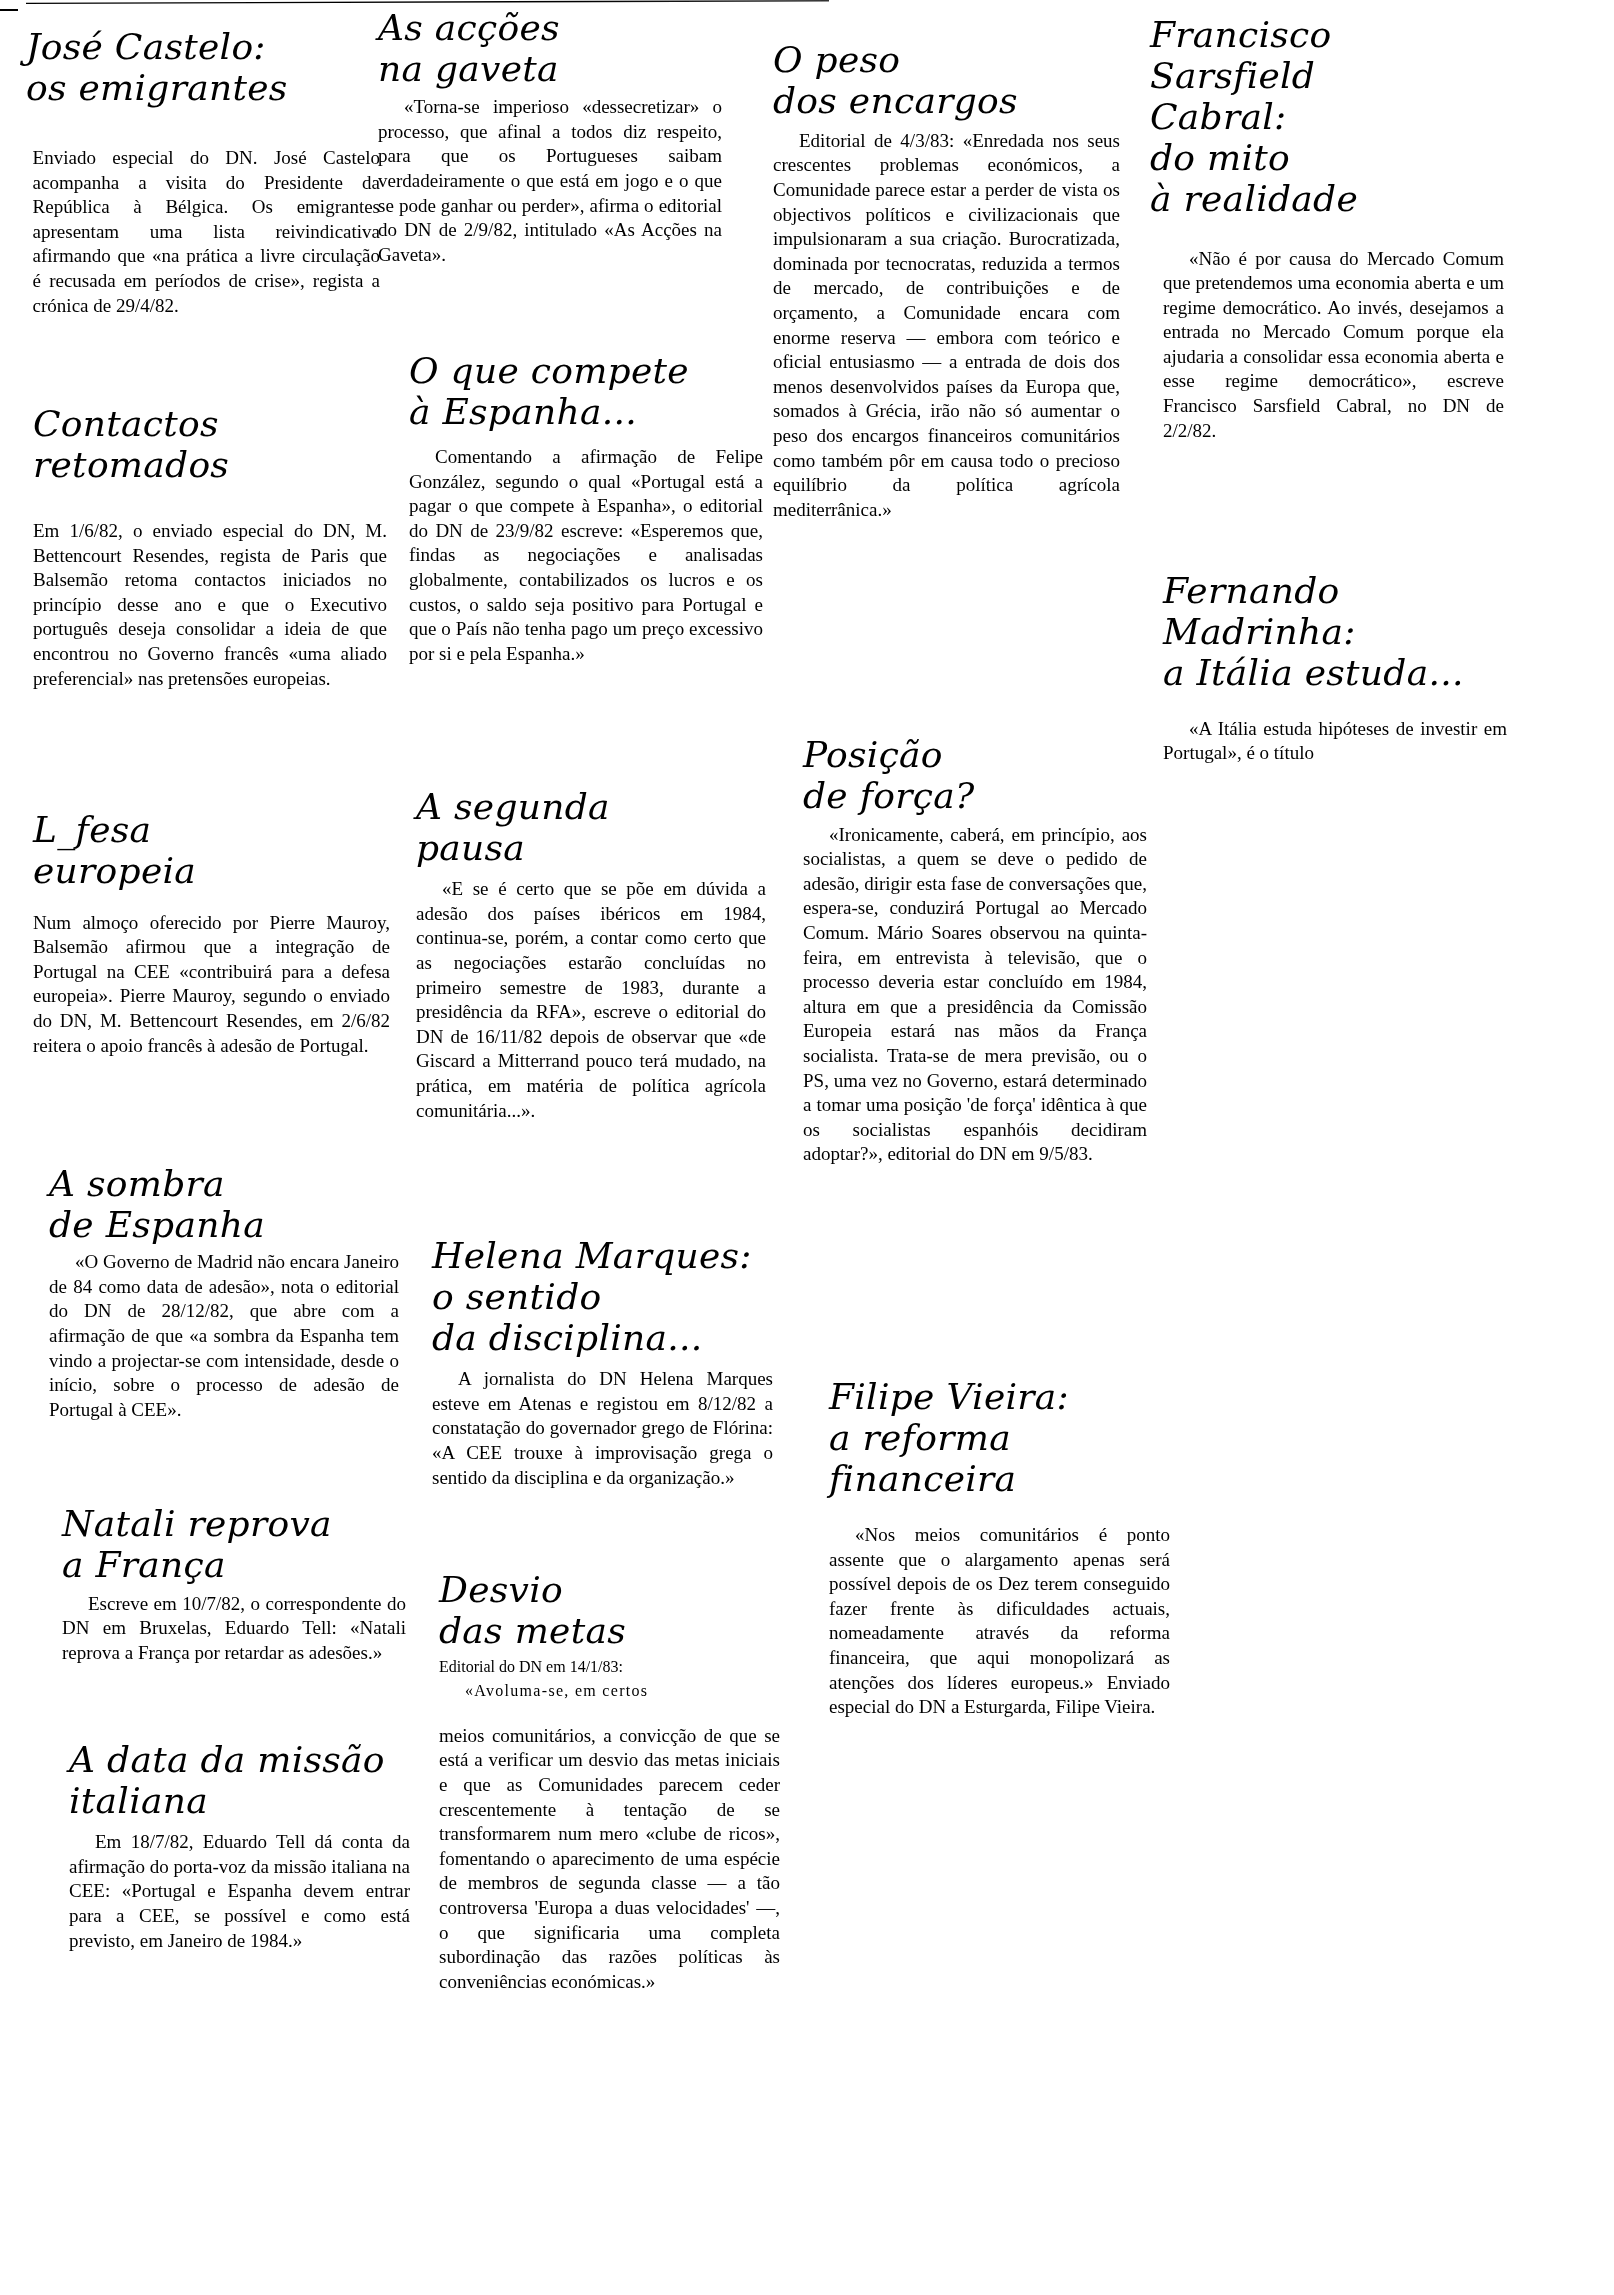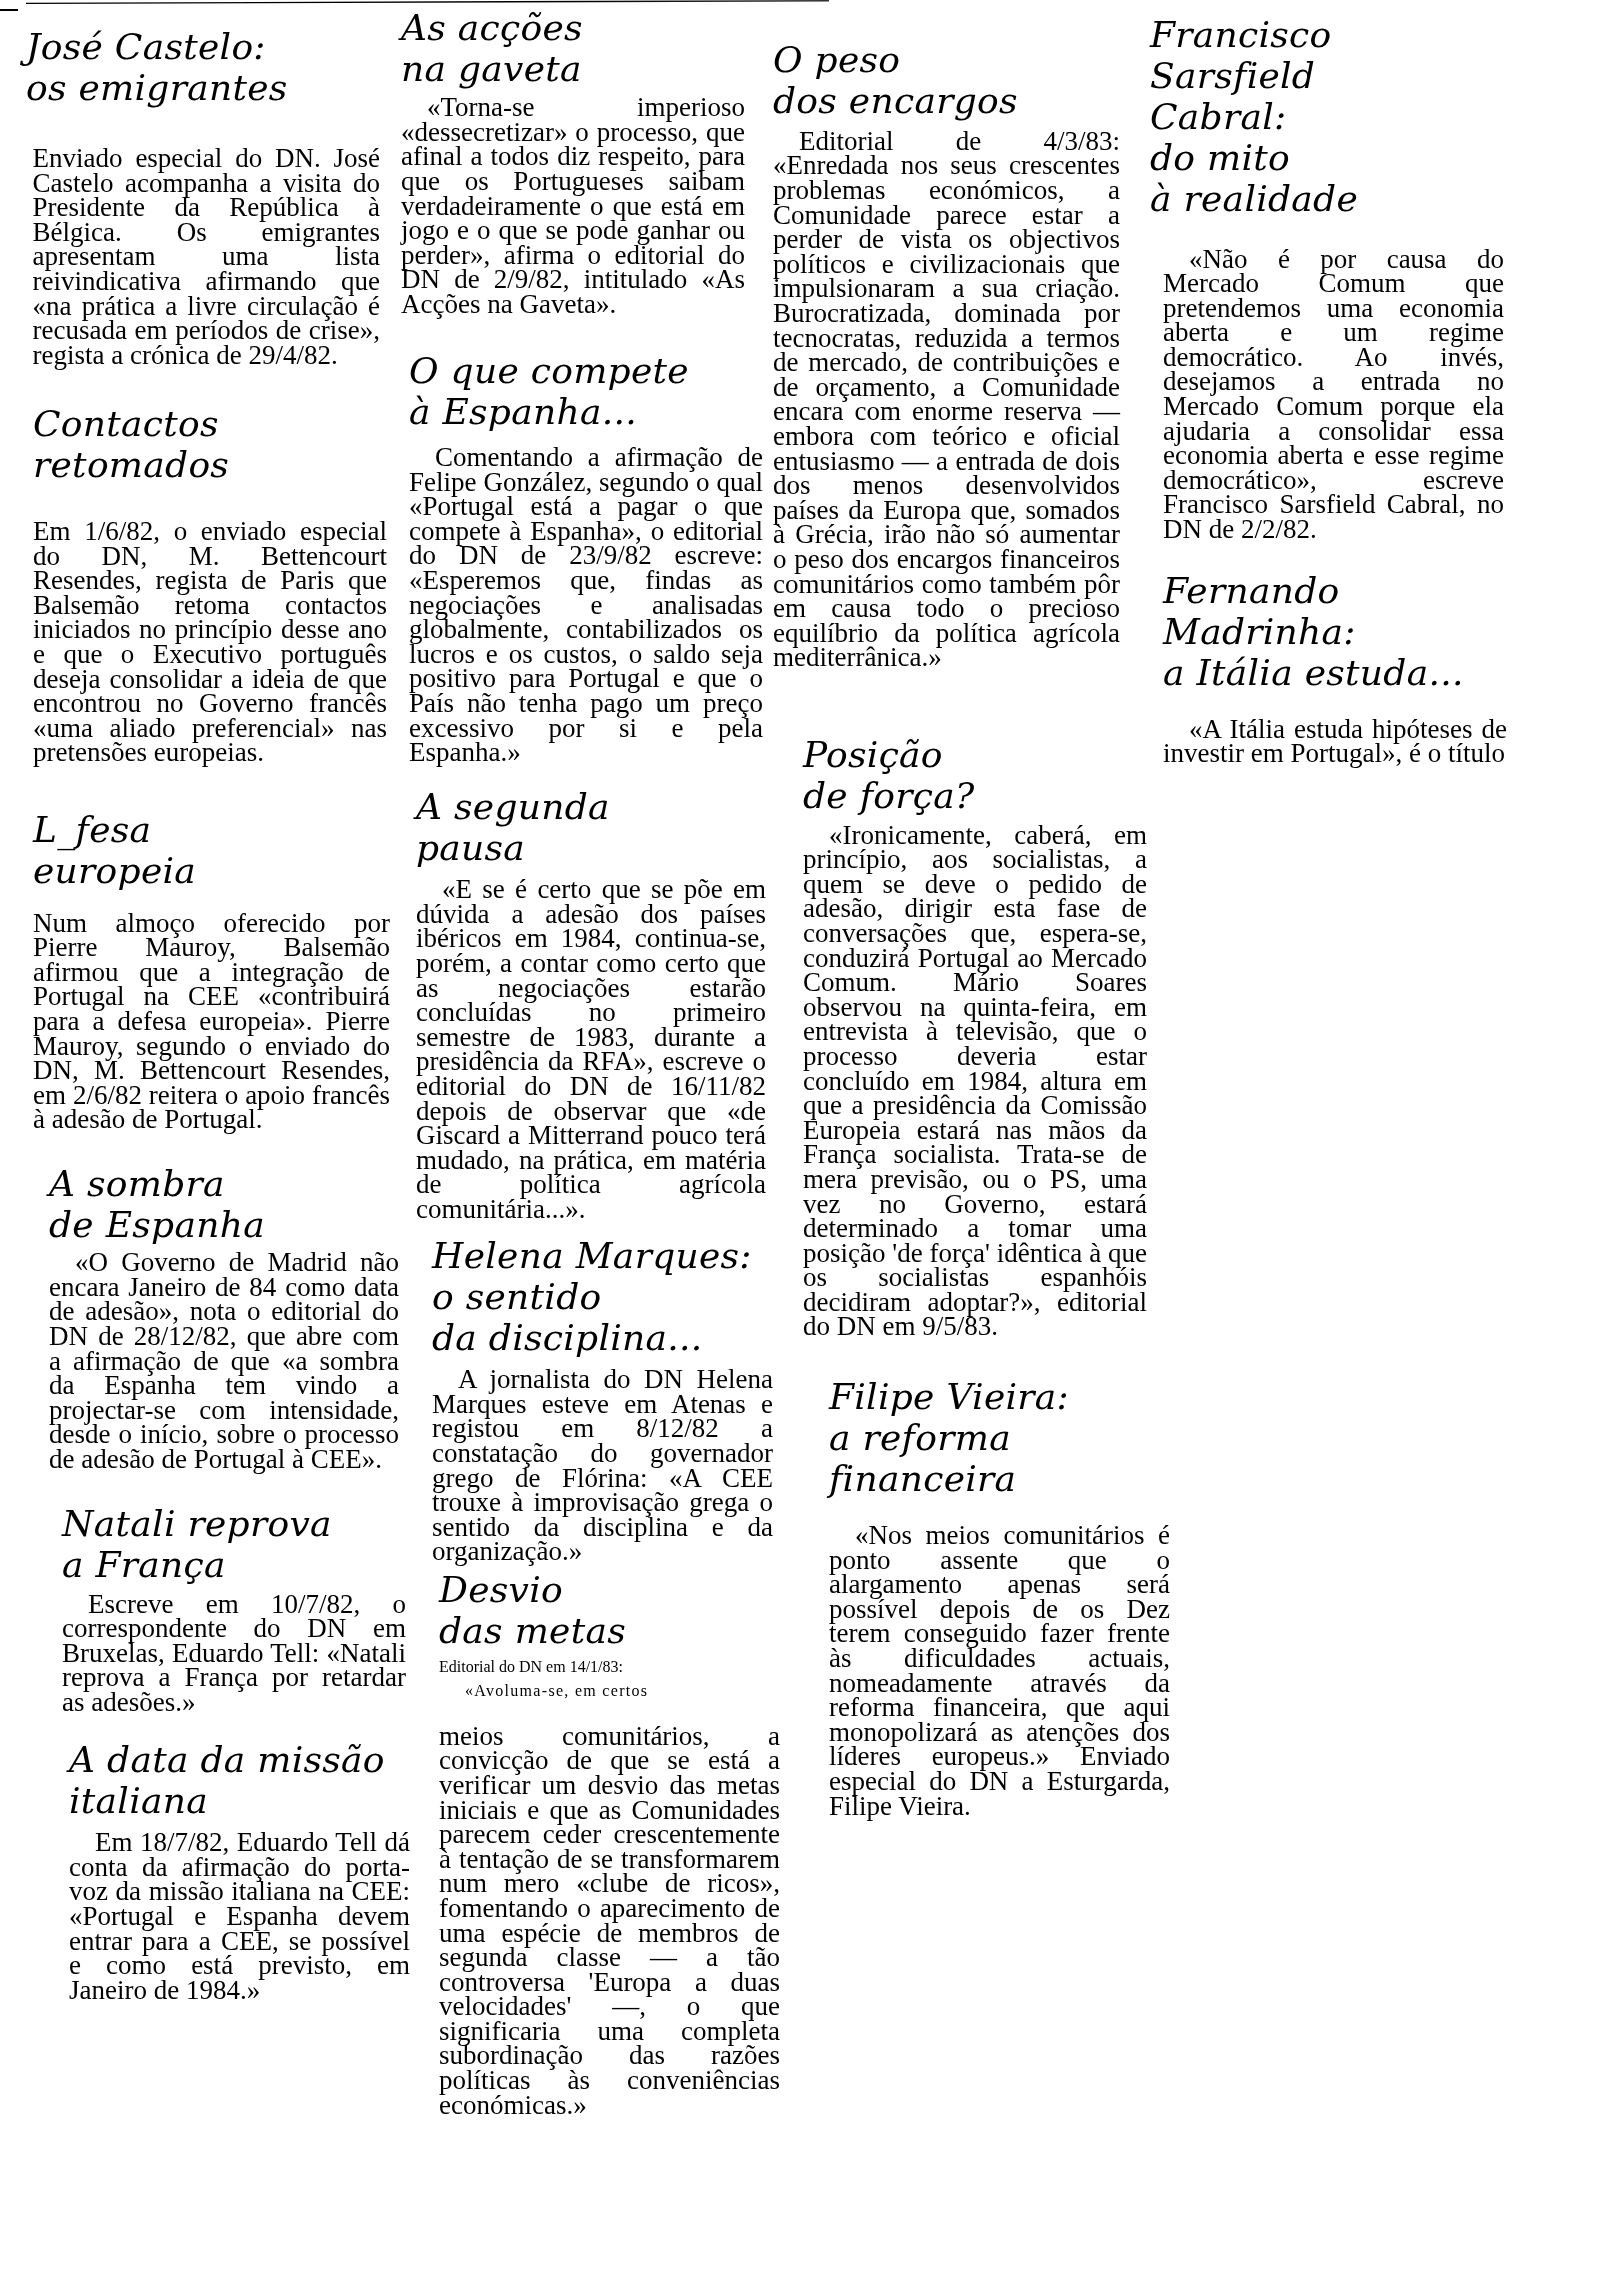--- a/index.html
+++ b/index.html
@@ -4,21 +4,21 @@
 <style>
   html, body { margin: 0; padding: 0; background: #ffffff; }
   body { width: 1614px; height: 2295px; position: relative; overflow: hidden; color: #000; }
   .topline { position: absolute; left: 0; top: 0; height: 3.9px; width: 829px;
              background: linear-gradient(to right, #000 0%, #000 70%, #333 100%);
              clip-path: polygon(26px 70%, 100% 0, 100% 40%, 26px 100%); }
   .topline2 { position: absolute; left: 0; top: 9.2px; height: 2px; width: 18.3px; background: #000; }
   .article { position: absolute; }
   .headline { font-family: "DejaVu Serif", serif; font-weight: normal; font-style: italic;
               font-size: 36px; line-height: 41px; letter-spacing: 0.3px; margin: 0; white-space: pre-line; }
-  .body { font-family: "Liberation Serif", serif; font-size: 27px; line-height: 24.6px;
+  .body { font-family: "Liberation Serif", serif; font-size: 19px; line-height: 24.6px;
           text-align: justify; margin: 0; hyphens: manual; }
   .body.indent { text-indent: 26px; }
   .lead { font-family: "Liberation Serif", serif; font-size: 16px; line-height: 24.6px; margin: 0; }
 </style>
 </head>
 <body>
 
 <div class="topline"></div>
 <div class="topline2"></div>
 
@@ -51,21 +51,21 @@
 a França</h2>
   <p class="body indent" style="margin-top:6.6px;">Escreve em 10/7/82, o correspondente do DN em Bruxelas, Eduardo Tell: «Natali reprova a França por retardar as adesões.»</p>
 </div>
 
 <div class="article" style="left:69px; top:1739px; width:341px;">
   <h2 class="headline">A data da missão
 italiana</h2>
   <p class="body indent" style="margin-top:9.2px;">Em 18/7/82, Eduardo Tell dá conta da afirmação do porta-voz da missão italiana na CEE: «Portugal e Espanha devem entrar para a CEE, se possível e como está previsto, em Janeiro de 1984.»</p>
 </div>
 
-<div class="article" style="left:401px; top:6.6px; width:344px;">
+<div class="article" style="left:378px; top:6.6px; width:344px;">
   <h2 class="headline">As acções
 na gaveta</h2>
   <p class="body indent" style="margin-top:6.6px;">«Torna-se imperioso «dessecretizar» o processo, que afinal a todos diz respeito, para que os Portugueses saibam verdadeiramente o que está em jogo e o que se pode ganhar ou perder», afirma o editorial do DN de 2/9/82, intitulado «As Acções na Gaveta».</p>
 </div>
 
 <div class="article" style="left:409px; top:350px; width:354px;">
   <h2 class="headline">O que compete
 à Espanha...</h2>
   <p class="body indent" style="margin-top:13px;">Comentando a afirmação de Felipe González, segundo o qual «Portugal está a pagar o que compete à Espanha», o editorial do DN de 23/9/82 escreve: «Esperemos que, findas as negociações e analisadas globalmente, contabilizados os lucros e os custos, o saldo seja positivo para Portugal e que o País não tenha pago um preço excessivo por si e pela Espanha.»</p>
 </div>

